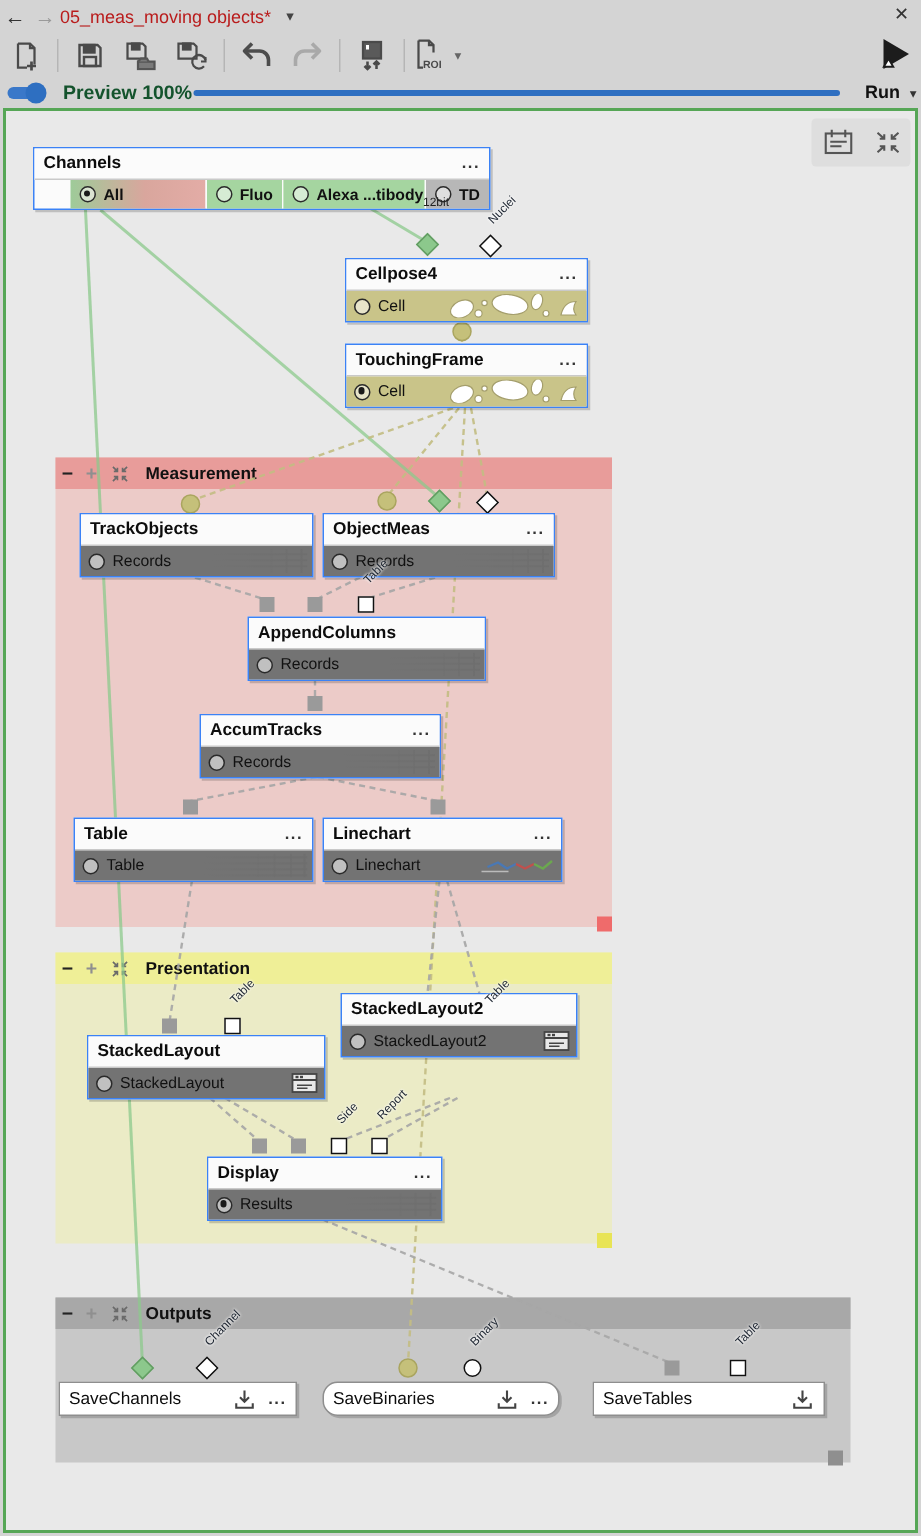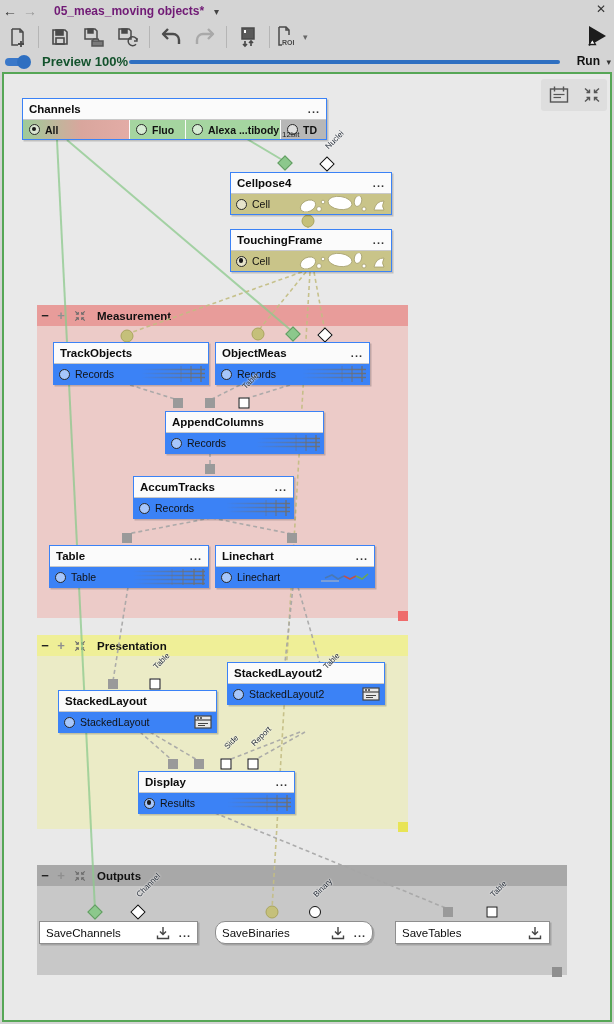--- a/index.html
+++ b/index.html
@@ -5,21 +5,21 @@
   html,body{margin:0;padding:0;}
   body{
     width:614px;height:1024px;position:relative;overflow:hidden;
     background:#d4d4d4;font-family:"Liberation Sans",sans-serif;
     -webkit-font-smoothing:antialiased;
   }
   
   .titlebar{position:absolute;left:0;top:0;width:614px;height:22px;display:flex;align-items:center;}
   .nav-arrow{font-size:14px;font-weight:bold;color:#333;width:20px;text-align:center;cursor:default;}
   .nav-arrow.disabled{color:#9a9a9a;}
-  .doc-title{font-size:12px;font-weight:bold;color:#701a75;margin-left:14px;}
+  .doc-title{font-size:12px;font-weight:normal;color:#b91c1c;}
   .title-caret{font-size:10px;color:#444;margin-left:10px;}
   .close-x{position:absolute;right:8px;top:2px;font-size:12px;color:#333;}
   
   .toolbar{position:absolute;left:0;top:22px;width:614px;height:30px;display:flex;align-items:center;}
   .tb-icon{width:26px;height:24px;margin:0 4px;display:flex;align-items:center;justify-content:center;}
   .tb-sep{width:1px;height:22px;background:#b5b5b5;margin:0 4px;}
   .tb-right{position:absolute;right:6px;top:2px;}
   .roi-wrap{display:flex;align-items:center;}
   .roi-caret{font-size:9px;color:#666;margin-left:3px;}
   
@@ -50,28 +50,28 @@
   .grp-outputs .group-header{background:#a8a8a8;}
   .resize-handle{position:absolute;width:10px;height:10px;z-index:5;}
   .rh-red{background:#ef6b6b;}
   .rh-yellow{background:#e8e455;}
   .rh-gray{background:#8f8f8f;}
   
   .node{position:absolute;z-index:4;border:1px solid #3b82f6;background:#fbfbfb;box-shadow:1.5px 1.5px 0 rgba(0,0,0,.18);}
   .node-header{height:20px;display:flex;align-items:center;background:#fbfbfb;border-bottom:1px solid #c9c9c9;padding:0 6px;}
   .node-title{font-size:11.5px;font-weight:bold;color:#0c0c0c;flex:1;white-space:nowrap;overflow:hidden;}
   .menu-dots{font-size:11px;font-weight:bold;color:#333;letter-spacing:1px;margin-left:6px;}
-  .node-row{height:20px;display:flex;align-items:center;background:#3b82f6;padding:0 5px;position:relative;}
+  .node-row{height:20px;display:flex;align-items:center;background:#737373;padding:0 5px;position:relative;}
   .node-row.olive{background:#c9c489;}
   .row-label{font-size:10.5px;color:#111;margin-left:5px;white-space:nowrap;}
   .radio{width:11px;height:11px;border:1.6px solid #2a2a2a;border-radius:50%;box-sizing:border-box;background:rgba(255,255,255,.55);flex:0 0 auto;position:relative;}
   .radio.sel::after{content:"";position:absolute;left:1.6px;top:1.6px;width:4.8px;height:4.8px;border-radius:50%;background:#1a1a1a;}
   .row-icon{position:absolute;right:3px;top:2px;}
   
-  .chan-opts{height:19px;display:flex;}
+  .chan-opts{height:19px;display:flex;padding-left:24px;}
   .chan-seg{display:flex;align-items:center;padding:0 6px;border-right:1px solid #fbfbfb;box-sizing:border-box;}
   .chan-seg .seg-label{font-size:10.5px;font-weight:bold;color:#111;margin-left:5px;white-space:nowrap;}
   
   .save-node{position:absolute;z-index:4;height:23px;background:#fff;border:1px solid #8e8e8e;display:flex;align-items:center;padding:0 6px;box-sizing:border-box;box-shadow:1.5px 1.5px 0 rgba(0,0,0,.18);}
   .save-title{font-size:11.5px;color:#0c0c0c;flex:1;white-space:nowrap;}
   .save-node .menu-dots{margin-left:8px;}
   
   .port{position:absolute;z-index:3;transform:translate(-50%,-50%);}
   .p-diamond-green{width:9px;height:9px;background:#8cc88c;border:1px solid #629c62;transform:translate(-50%,-50%) rotate(45deg);}
   .p-diamond-white{width:9px;height:9px;background:#fff;border:1.6px solid #111;transform:translate(-50%,-50%) rotate(45deg);}

